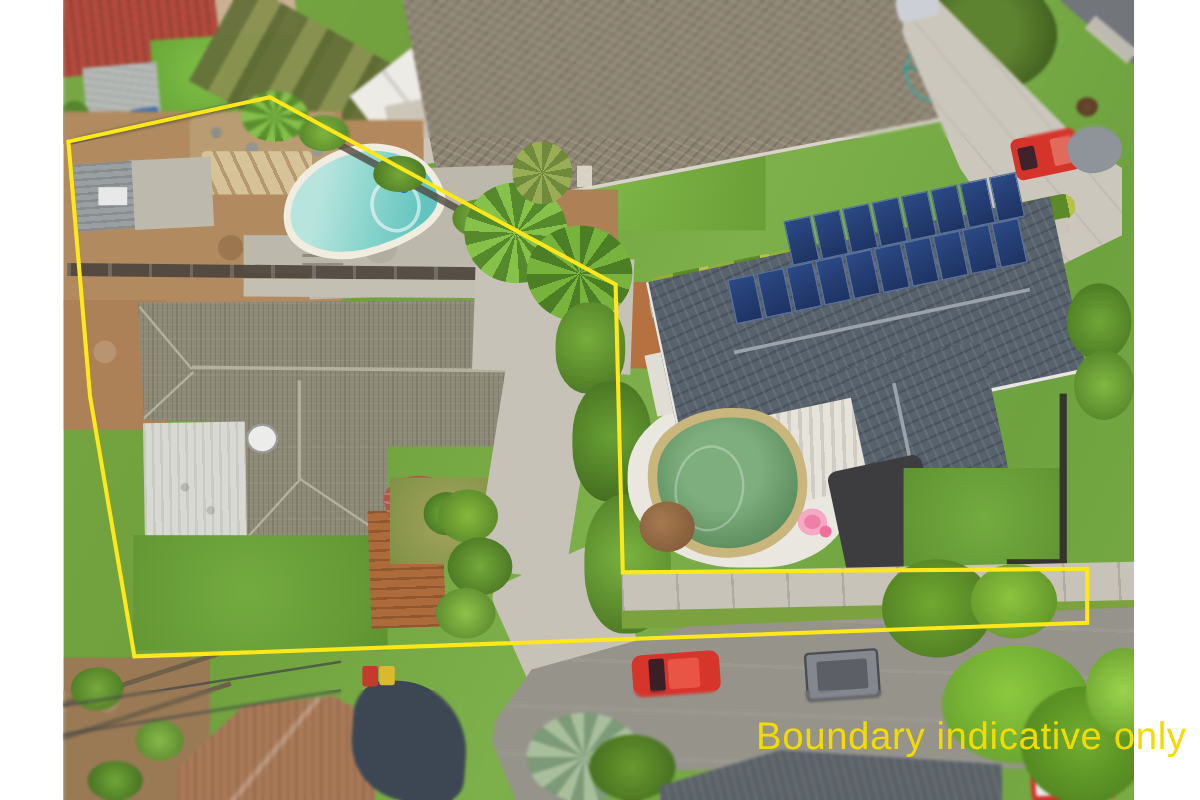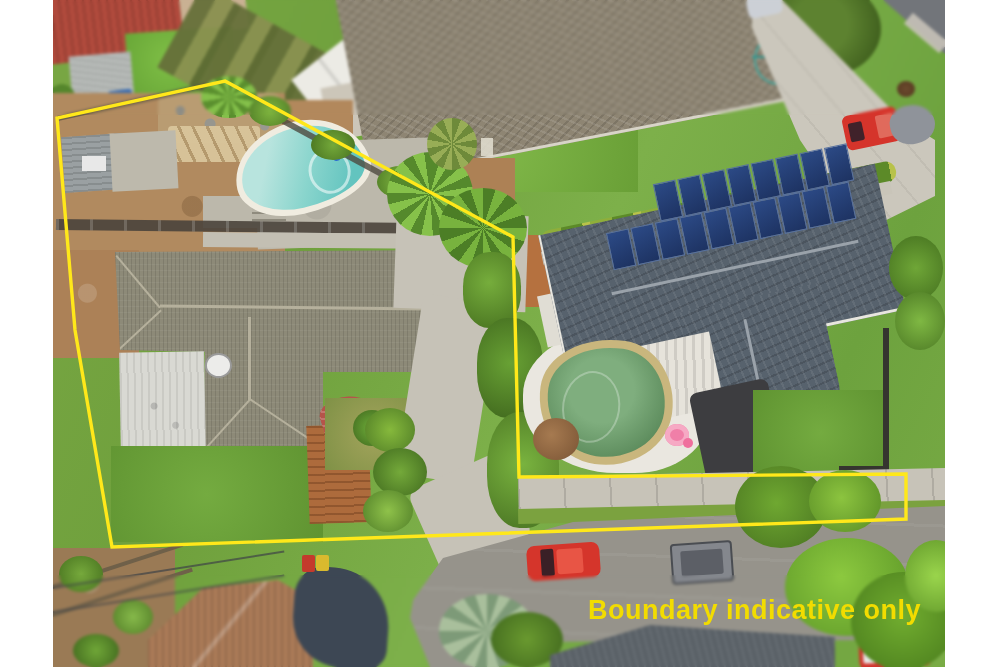--- a/index.html
+++ b/index.html
@@ -220,21 +220,21 @@
   .car-br{left:806px;top:637px;width:72px;height:30px;background:#d0342c;border-radius:6px;transform:rotate(-3deg);}
   .car-br-white{position:absolute;left:4px;top:5px;width:16px;height:20px;background:#e8e8e8;border-radius:2px;}
   .tree-br1{left:732px;top:538px;width:124px;height:98px;border-radius:50%;background:radial-gradient(circle at 45% 40%,#8cc93f,#5a9426);}
   .tree-br2{left:798px;top:572px;width:104px;height:98px;border-radius:50%;background:radial-gradient(circle at 50% 45%,#71ad2f,#487a1c);}
   .tree-br3{left:852px;top:540px;width:62px;height:72px;border-radius:50%;background:radial-gradient(circle,#9ad54c,#62992a);}
   
   .blur-top{left:0;top:0;width:892px;height:115px;backdrop-filter:blur(1.4px);}
   .blur-bottom{left:0;top:575px;width:892px;height:92px;backdrop-filter:blur(1.4px);}
   
   .boundary-svg{position:absolute;left:0;top:0;width:1000px;height:667px;pointer-events:none;}
-  .caption{position:absolute;left:588px;top:595px;font-size:27px;font-weight:700;letter-spacing:.5px;white-space:nowrap;}
+  .caption{position:absolute;left:630px;top:595px;font-size:32px;font-weight:400;letter-spacing:.5px;white-space:nowrap;}
 </style>
 </head>
 <body>
 
 <div class="canvas">
   <div class="photo">
 
     <div class="abs redroof-tl"></div>
     <div class="abs tanroof-tl"></div>
     <div class="abs lawn-tl"></div>

